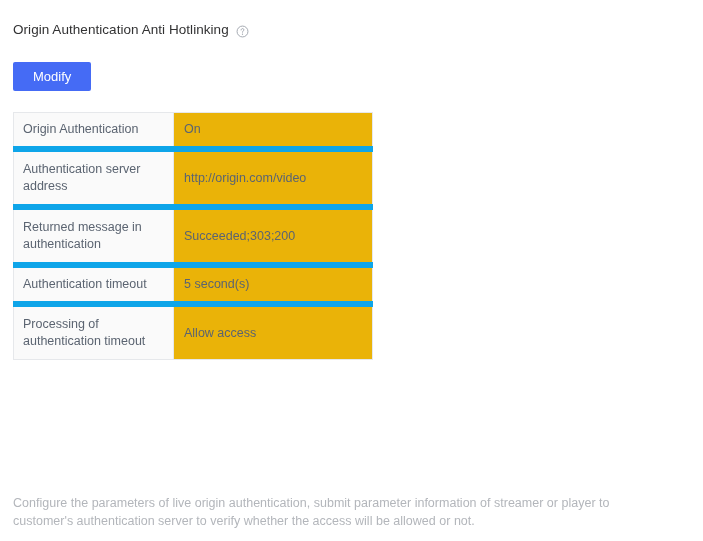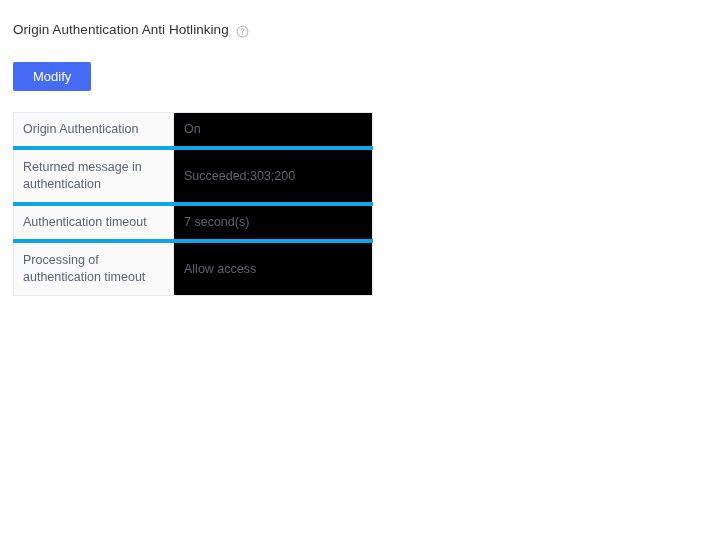--- a/index.html
+++ b/index.html
@@ -79,41 +79,41 @@
     position: absolute;
     left: 13px;
     top: 112px;
     width: 360px;
     border-collapse: collapse;
     table-layout: fixed;
     border: 1px solid #e6e8eb;
     background: #ffffff;
   }
   .info-table tr {
-    border-bottom: 4px solid #0ea5e9;
+    border-bottom: 6px solid #0ea5e9;
   }
   .info-table tr:last-child {
     border-bottom: none;
   }
   .info-table td {
     vertical-align: middle;
     font-size: 12.5px;
     line-height: 17px;
     color: #5b6471;
     box-sizing: border-box;
   }
   .info-table td.cell-label {
     width: 160px;
     background: #fafafa;
     border-right: 1px solid #e6e8eb;
     padding: 9px 12px 9px 9px;
   }
   .info-table td.cell-value {
     width: 199px;
-    background: #000000;
+    background: #eab308;
     padding: 9px 10px 8px 10px;
   }
   .info-table tr.row-single td {
     height: 35px;
     padding-top: 8px;
     padding-bottom: 8px;
   }
   .info-table tr.row-double td {
     height: 44px;
   }
@@ -148,28 +148,33 @@
 
   <button class="modify-button">Modify</button>
 
   <table class="info-table">
     <tbody>
       <tr class="row-single">
         <td class="cell-label">Origin Authentication</td>
         <td class="cell-value">On</td>
       </tr>
       <tr class="row-double">
+        <td class="cell-label">Authentication server address</td>
+        <td class="cell-value">http://origin.com/video</td>
+      </tr>
+      <tr class="row-double">
         <td class="cell-label">Returned message in authentication</td>
         <td class="cell-value">Succeeded;303;200</td>
       </tr>
       <tr class="row-single">
         <td class="cell-label">Authentication timeout</td>
-        <td class="cell-value">7 second(s)</td>
+        <td class="cell-value">5 second(s)</td>
       </tr>
       <tr class="row-double">
         <td class="cell-label">Processing of authentication timeout</td>
         <td class="cell-value">Allow access</td>
       </tr>
     </tbody>
   </table>
 
+  <div class="footer-note">Configure the parameters of live origin authentication, submit parameter information of streamer or player to customer's authentication server to verify whether the access will be allowed or not.</div>
 
 </div>
 
 </body></html>

